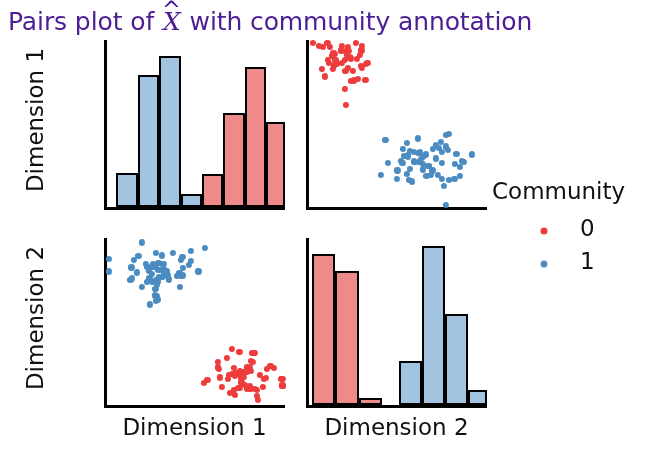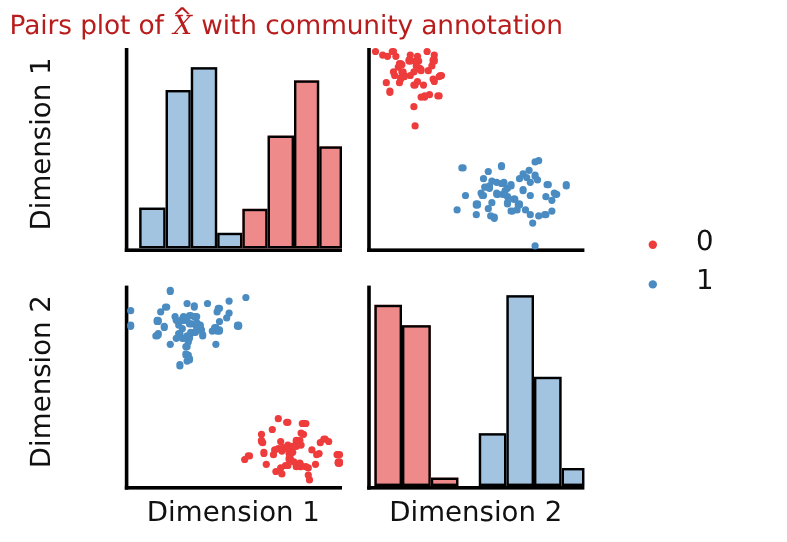--- a/index.html
+++ b/index.html
@@ -15,24 +15,24 @@
     font-family: "DejaVu Sans", sans-serif;
     color: #000000;
   }
 
   
   #plot-title {
     position: absolute;
     left: 8px;
     top: 6px;
     width: 648px;
-    font-size: 22px;
+    font-size: 25px;
     line-height: 32px;
     white-space: nowrap;
-    color: #b91c1c;
+    color: #4c1d95;
     letter-spacing: -0.1px;
   }
   #plot-title .mathvar {
     font-family: "DejaVu Serif", serif;
     font-style: italic;
     position: relative;
     padding: 0 1px;
   }
   #plot-title .mathvar .hat {
     position: absolute;
@@ -437,20 +437,21 @@
   </div>
 </div>
 
 <div class="axis-label-x" style="left:104px; top:414px; width:181px;">Dimension 1</div>
 <div class="axis-label-x" style="left:306px; top:414px; width:181px;">Dimension 2</div>
 
 <div class="axis-label-y" style="left:22px; top:205px; width:170px; text-align:center;">Dimension 1</div>
 <div class="axis-label-y" style="left:22px; top:403px; width:170px; text-align:center;">Dimension 2</div>
 
 <div id="legend">
+  <div class="legend-title">Community</div>
   <div class="legend-row" style="margin-top:13px;">
     <span class="legend-dot" style="background:#ee3b3b;"></span>
     <span class="legend-label">0</span>
   </div>
   <div class="legend-row">
     <span class="legend-dot" style="background:#4a8cc2;"></span>
     <span class="legend-label">1</span>
   </div>
 </div>
 

